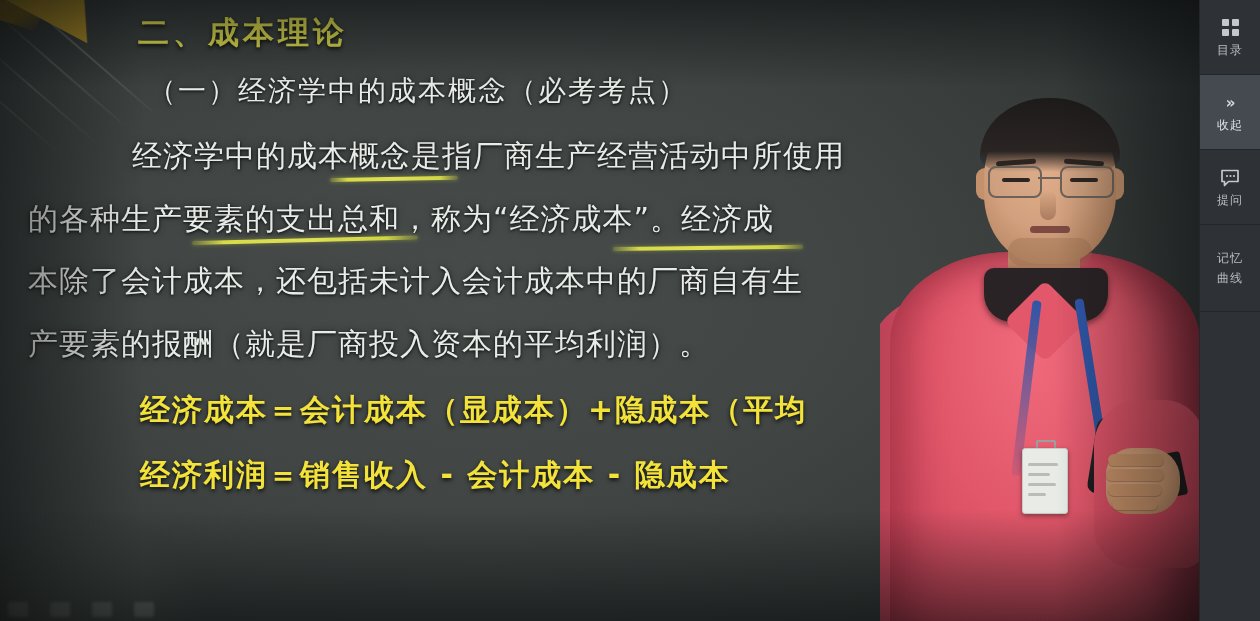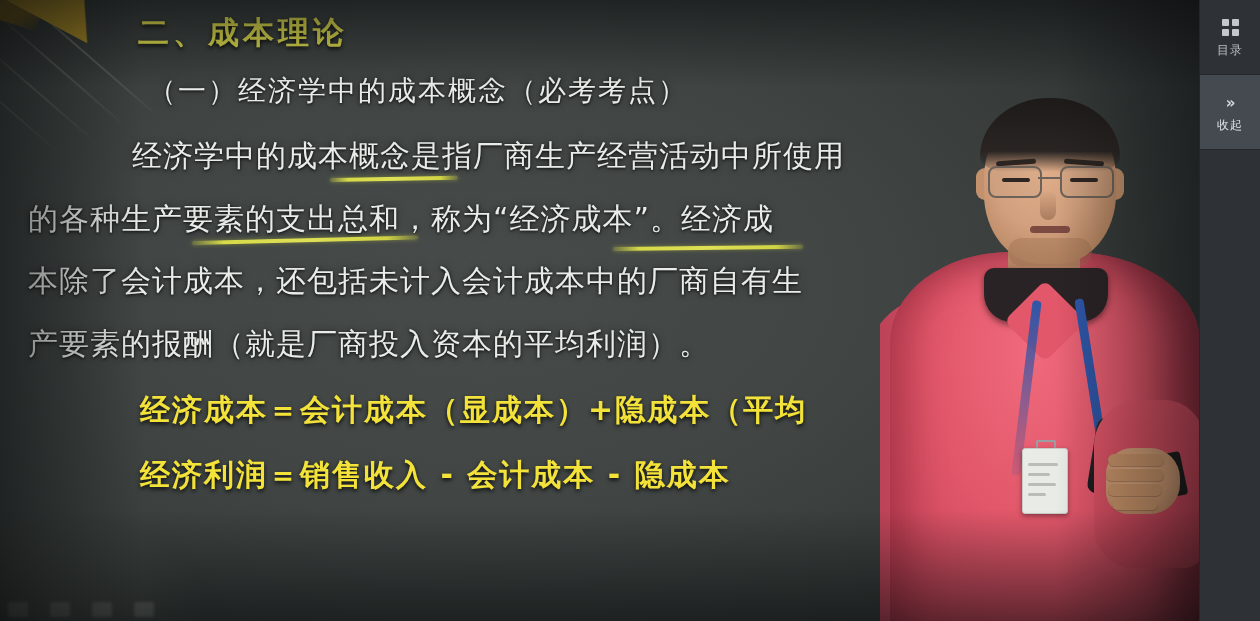--- a/index.html
+++ b/index.html
@@ -470,19 +470,34 @@
       <span class="lbl">目录</span>
     </div>
 
     <div class="side-item active">
       <span class="ico">
         <span class="chev">»</span>
       </span>
       <span class="lbl">收起</span>
     </div>
 
-
-
+    <div class="side-item">
+      <span class="ico">
+        <svg width="20" height="18" viewBox="0 0 20 18">
+          <path d="M2 1.5h16v11H8.5L4.5 16.5v-4H2z" fill="none" stroke="#c3c8cd" stroke-width="1.7" stroke-linejoin="round"></path>
+          <circle cx="7" cy="7" r="1.1" fill="#c3c8cd"></circle>
+          <circle cx="10.5" cy="7" r="1.1" fill="#c3c8cd"></circle>
+          <circle cx="14" cy="7" r="1.1" fill="#c3c8cd"></circle>
+        </svg>
+      </span>
+      <span class="lbl">提问</span>
+    </div>
+
+
+    <div class="side-item" style="height:86px;">
+      <span class="lbl two-line">记忆</span>
+      <span class="lbl two-line">曲线</span>
+    </div>
 
     <div class="sidebar-spacer"></div>
   </div>
 
 </div>
 
 </body></html>

